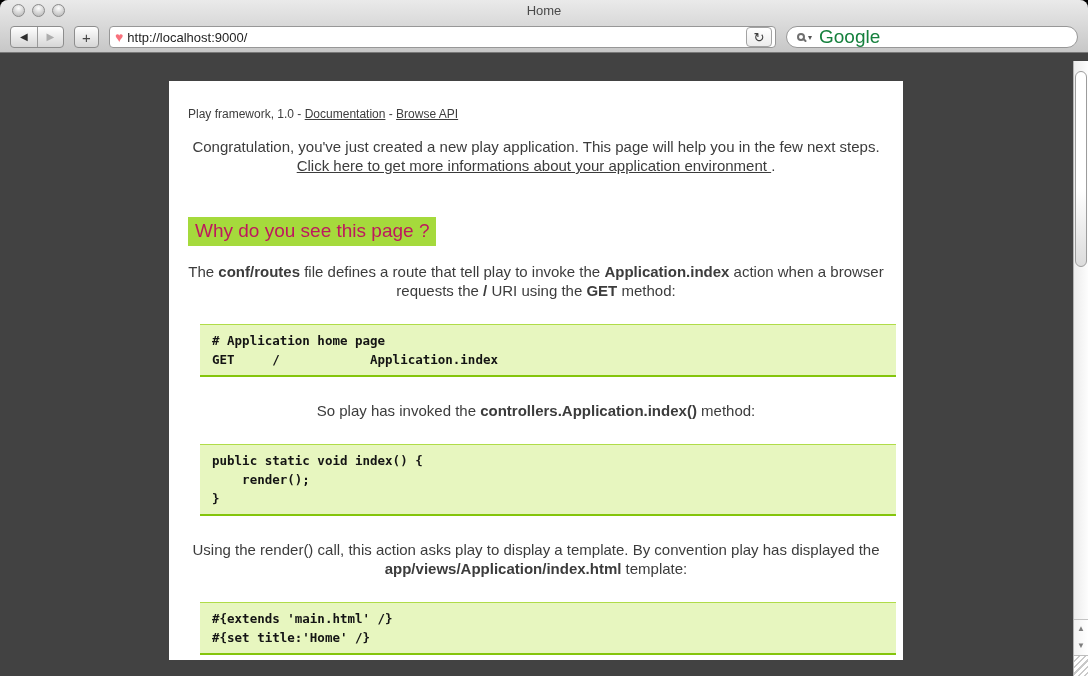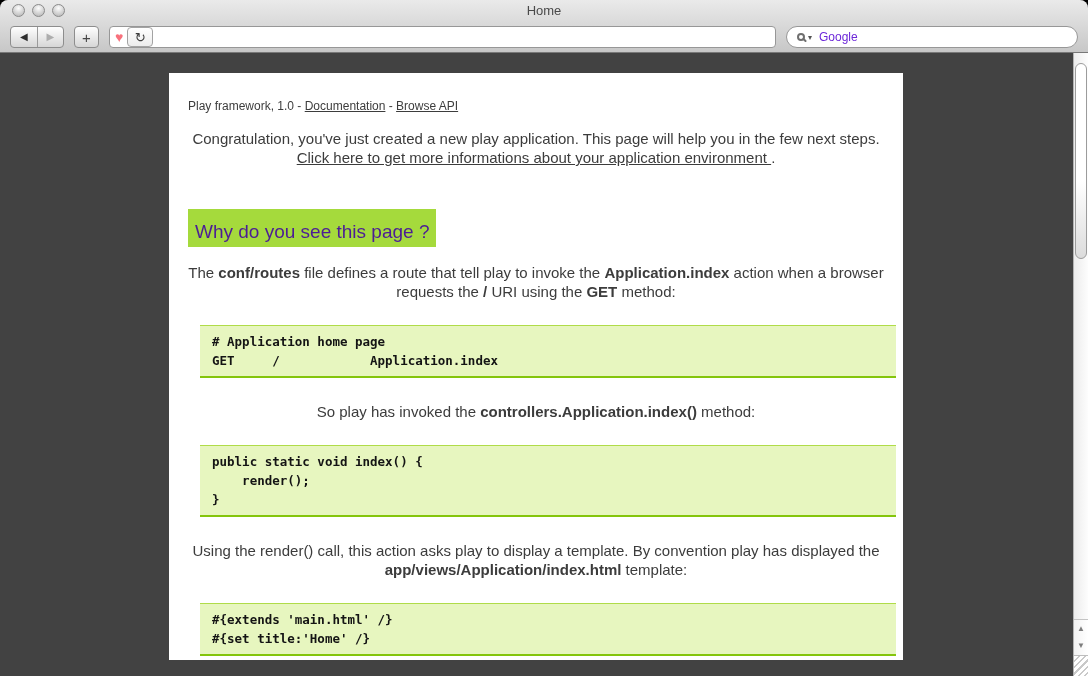--- a/index.html
+++ b/index.html
@@ -1,17 +1,17 @@
 <!DOCTYPE html>
 <html><head>
 <meta charset="utf-8">
 <style>
   * { margin:0; padding:0; box-sizing:border-box; }
   html,body { width:1088px; height:676px; background:#000; font-family:"Liberation Sans","DejaVu Sans",sans-serif; }
-  .window { width:1088px; height:676px; border-radius:8px 8px 0 0; overflow:hidden; display:flex; flex-direction:column; background:#424242; }
+  .window { width:1088px; height:676px; border-radius:8px 8px 0 0; overflow:hidden; display:flex; flex-direction:column; background:#424242;gap:8px; }
 
   
   .chrome { background:linear-gradient(#eaeaea 0%, #dadada 45%, #c7c7c7 100%); border-bottom:1px solid #787878; flex:0 0 53px; }
   .titlebar { height:22px; position:relative; }
   .traffic { position:absolute; left:12px; top:4px; display:flex; gap:7px; }
   .light { width:13px; height:13px; border-radius:50%; border:1px solid #8b8b8b; background:radial-gradient(circle at 50% 30%, #fdfdfd, #c3c3c3 75%); }
   .wtitle { text-align:center; line-height:22px; font-size:13px; color:#4a4a4a; }
 
   .toolbar { height:30px; display:flex; align-items:center; padding:0 10px; gap:10px; }
   .btn { height:22px; border:1px solid #8d8d8d; background:linear-gradient(#fefefe,#d6d6d6); border-radius:4px; display:flex; align-items:center; justify-content:center; color:#3c3c3c; }
@@ -21,31 +21,31 @@
   .seg .cell:last-child { color:#adadad; }
   .plus { width:25px; font-size:15px; color:#444; }
   .urlfield { flex:1; height:22px; background:#fff; border:1px solid #979797; border-radius:4px; display:flex; align-items:center; padding:0 3px 0 5px; position:relative; }
   .heart { color:#f8717c; font-size:14px; margin-right:4px; line-height:1; }
   .address { font-size:13px; color:#1e1e1e; flex:1; white-space:nowrap; overflow:hidden; }
   .reload { width:26px; height:20px; border:1px solid #a3a3a3; border-radius:4px; background:linear-gradient(#fff,#ececec); display:flex; align-items:center; justify-content:center; font-size:13px; color:#3f3f3f; }
   .searchfield { width:292px; height:22px; background:#fff; border:1px solid #979797; border-radius:12px; display:flex; align-items:center; padding:0 10px; gap:3px; }
   .mag { width:8px; height:8px; border:2px solid #6f6f6f; border-radius:50%; position:relative; display:inline-block; }
   .mag::after { content:''; position:absolute; width:5px; height:2px; background:#6f6f6f; transform:rotate(45deg); right:-4px; bottom:-2px; border-radius:1px; }
   .chev { font-size:8px; color:#555; margin-right:4px; }
-  .phold { font-size:12px; color:#6d28d9; }
+  .phold { font-size:19px; color:#15803d; }
 
   
   .content { flex:1; position:relative; background:#424242; overflow:hidden; }
   .pagecol { position:absolute; left:169px; top:20px; bottom:16px; width:734px; background:#fff; padding:26px 20px 0 19px; overflow:hidden; }
 
   .meta { font-size:12px; color:#3d3d3d; }
   .tlink { text-decoration:underline; cursor:pointer; }
   h1.ptitle { font-size:31px; font-weight:normal; color:#8cab2a; margin:24px 0 16px; letter-spacing:-0.5px; }
   p.body { font-size:15px; line-height:19px; color:#3c3c3c; margin:16px 0; width:696px;text-align:center; }
-  h2.hl { display:inline-block; font-size:19px; font-weight:normal; color:#4c1d95; background:#a5da3c; padding:12px 7px 4px; margin:26px 0 0; }
+  h2.hl { display:inline-block; font-size:19px; font-weight:normal; color:#be185d; background:#a5da3c; padding:3px 7px 4px; margin:26px 0 0; }
   pre.code { font-family:"DejaVu Sans Mono","Liberation Mono",monospace; font-size:12.5px; font-weight:bold; line-height:19px; color:#141414; background:#e7f6bf; border-top:1px solid #b0dc49; border-bottom:2px solid #84c50c; padding:6px 0 6px 12px; margin:24px 12px; width:696px; }
 </style>
 </head>
 <body>
 
 <div class="window">
 
   <div class="chrome">
     <div class="titlebar">
       <div class="traffic">
@@ -59,20 +59,21 @@
     <div class="toolbar">
       <div class="btn seg">
         <span class="cell"><span>◀</span></span>
         <span class="cell"><span>▶</span></span>
       </div>
       <div class="btn plus">
           <span>+</span>
         </div>
       <div class="urlfield">
         <span class="heart">♥</span>
+        <span class="address">http://localhost:9000/</span>
         <span class="reload">
             <span>↻</span>
           </span>
       </div>
       <div class="searchfield">
         <span class="mag"></span>
         <span class="chev">▾</span>
         <span class="phold">Google</span>
       </div>
     </div>

